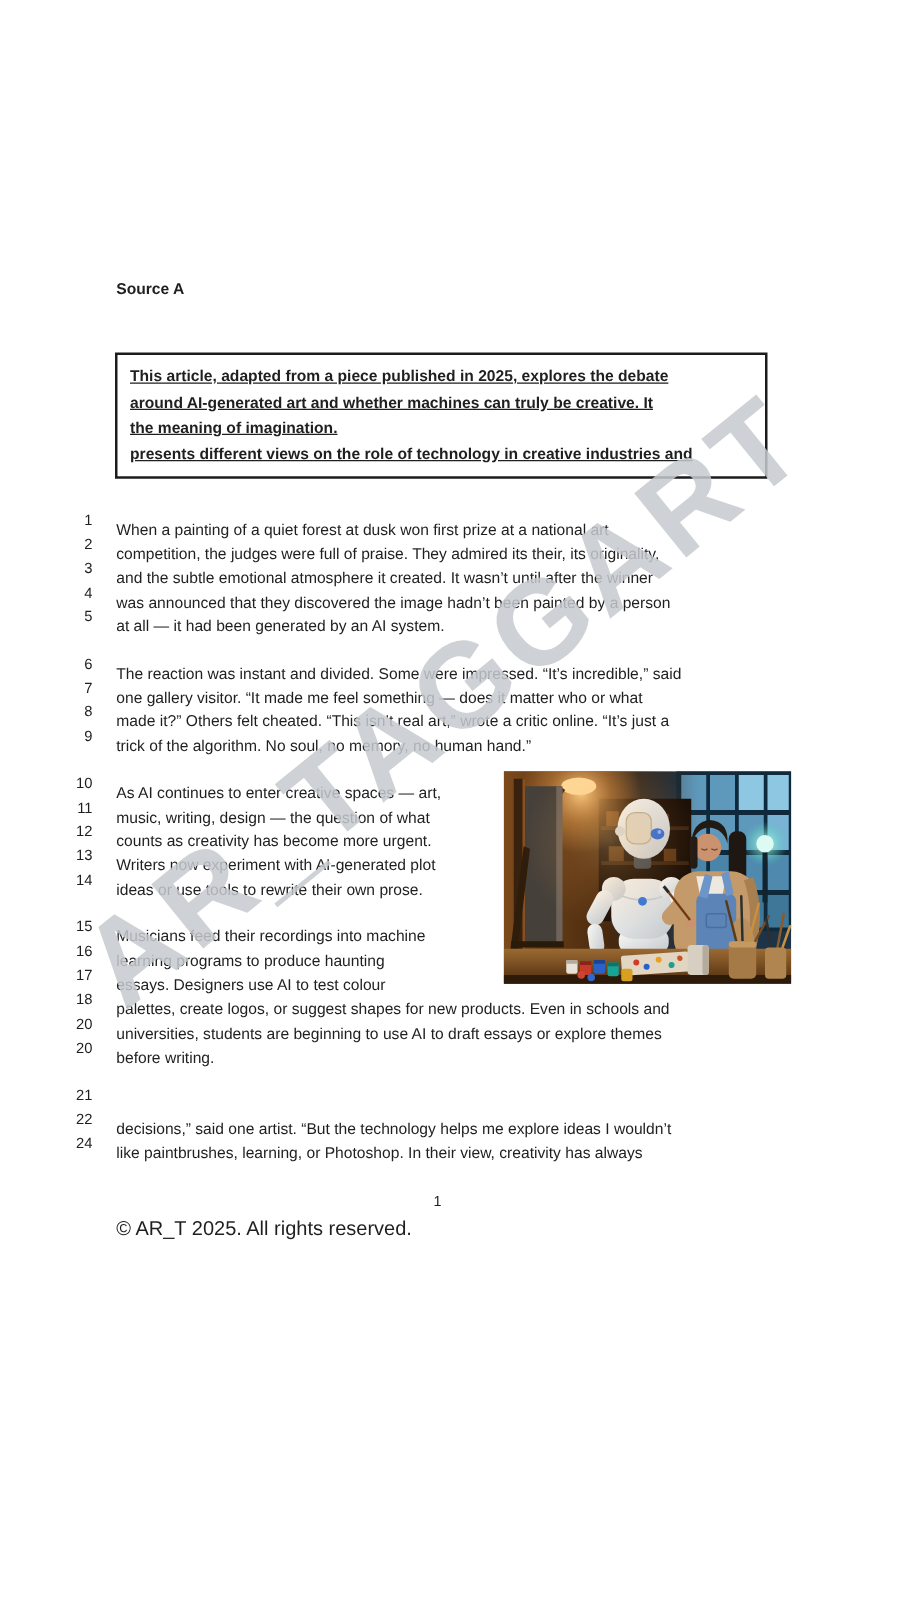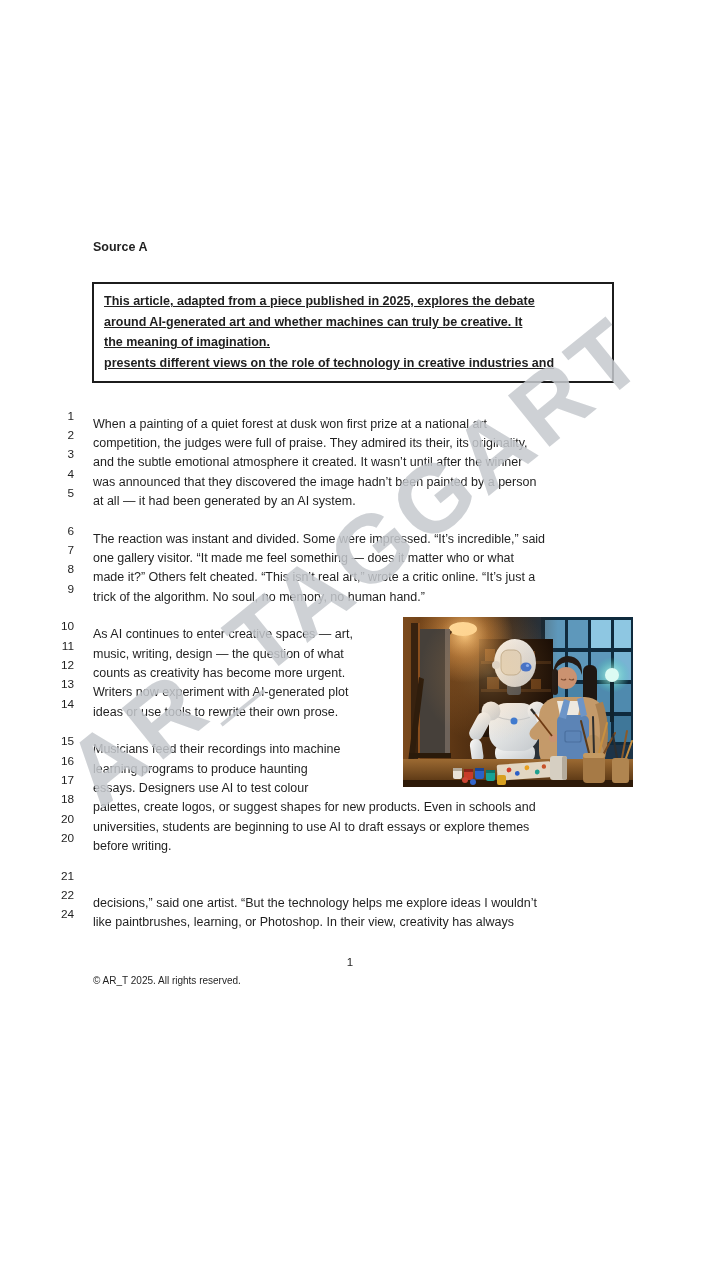--- a/index.html
+++ b/index.html
@@ -2,21 +2,21 @@
 <html><head>
 <meta charset="utf-8">
 <style>
   html,body { margin:0; padding:0; background:#ffffff; }
   .page {
     position:relative; width:720px; height:1280px; margin:0 auto;
     background:#ffffff; overflow:hidden;
     font-family:"Liberation Sans", sans-serif; color:#1f1f1f;
   }
   .source-label {
-    position:absolute; left:93px; top:240px; z-index:1;
+    position:absolute; left:93px; top:224px; z-index:1;
     font-size:12.5px; font-weight:bold;
   }
   .intro-box {
     position:absolute; left:92px; top:282px; width:522px; z-index:1;
     box-sizing:border-box; border:2px solid #1c1c1c; padding:7px 10px 8px 10px;text-decoration:underline;
   }
   .intro-line {
     font-size:12.5px; font-weight:bold; line-height:20.6px; white-space:nowrap;
   }
   .text-body { position:absolute; left:58px; top:406px; z-index:1; }
@@ -33,21 +33,21 @@
   }
   .photo {
     position:absolute; left:403px; top:617px; width:230px; height:170px; z-index:3;
   }
   .photo svg { display:block; width:230px; height:170px; }
   .page-number {
     position:absolute; left:58px; top:956px; width:584px; z-index:1;
     text-align:center; font-size:11.5px;
   }
   .footer {
-    position:absolute; left:93px; top:975px; z-index:1; font-size:10px;
+    position:absolute; left:93px; top:975px; z-index:1; font-size:16px;
   }
 </style>
 </head>
 <body>
 
 <div class="page">
 
   <div class="source-label">Source A</div>
 
   <div class="intro-box">

